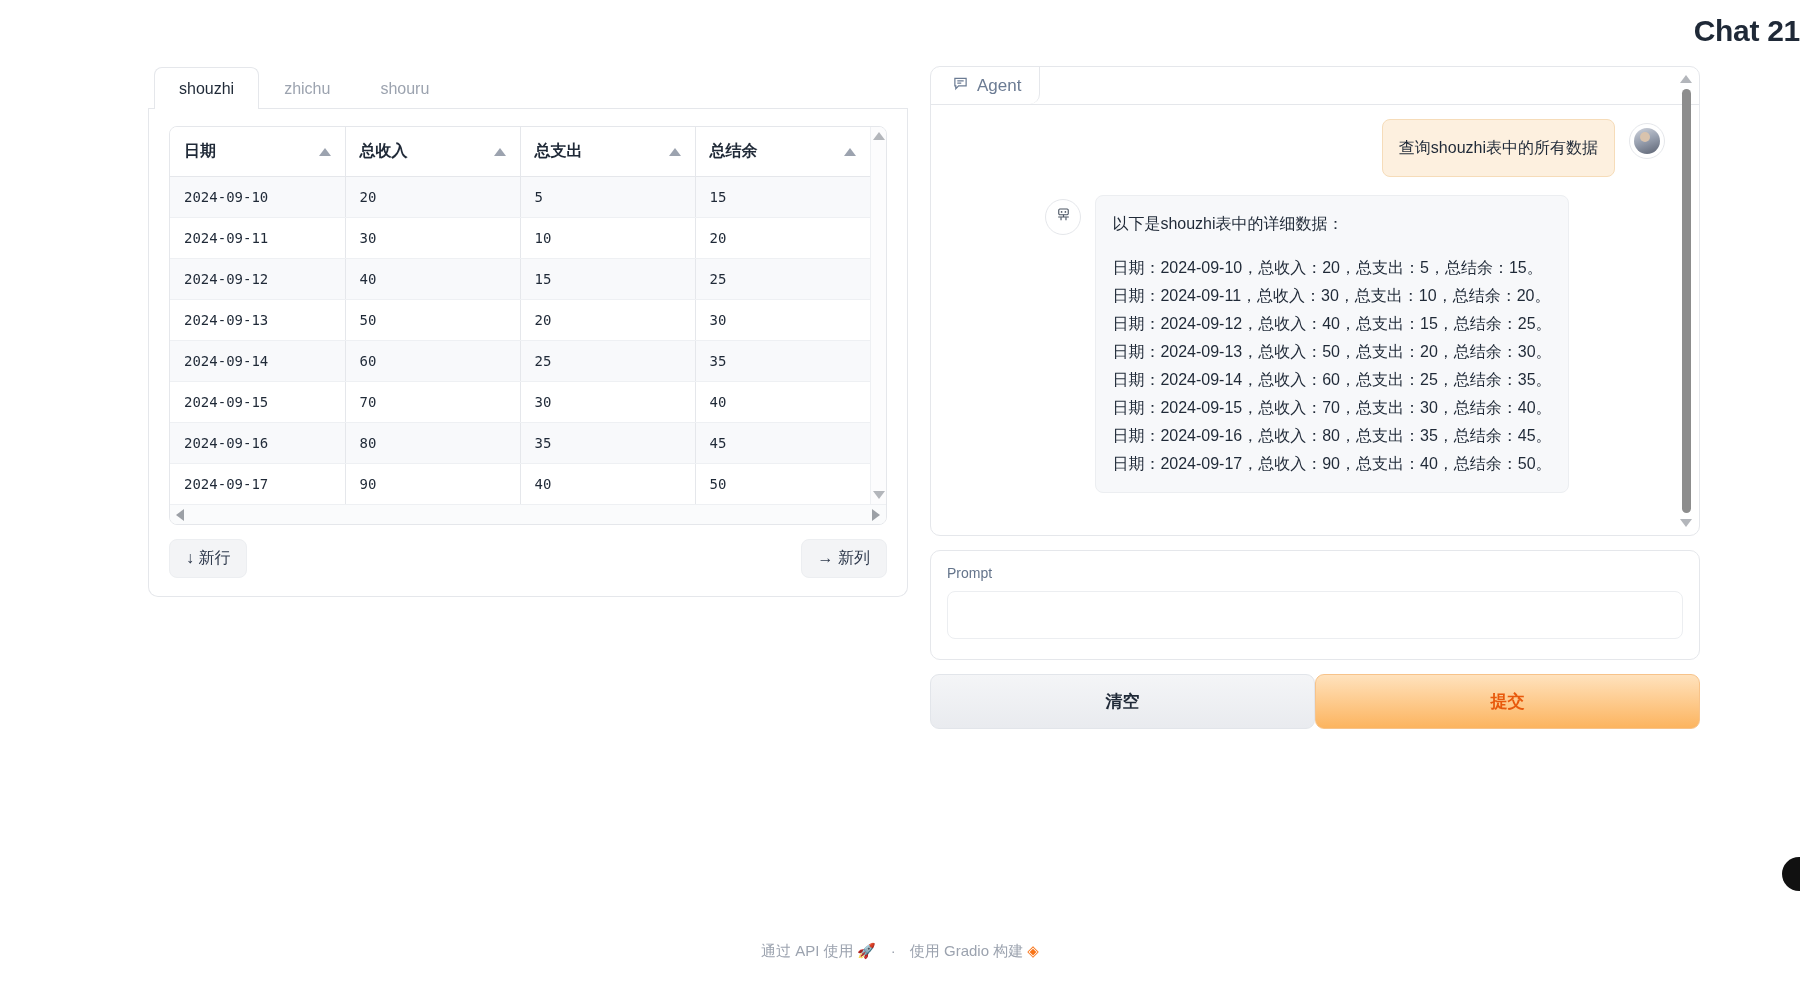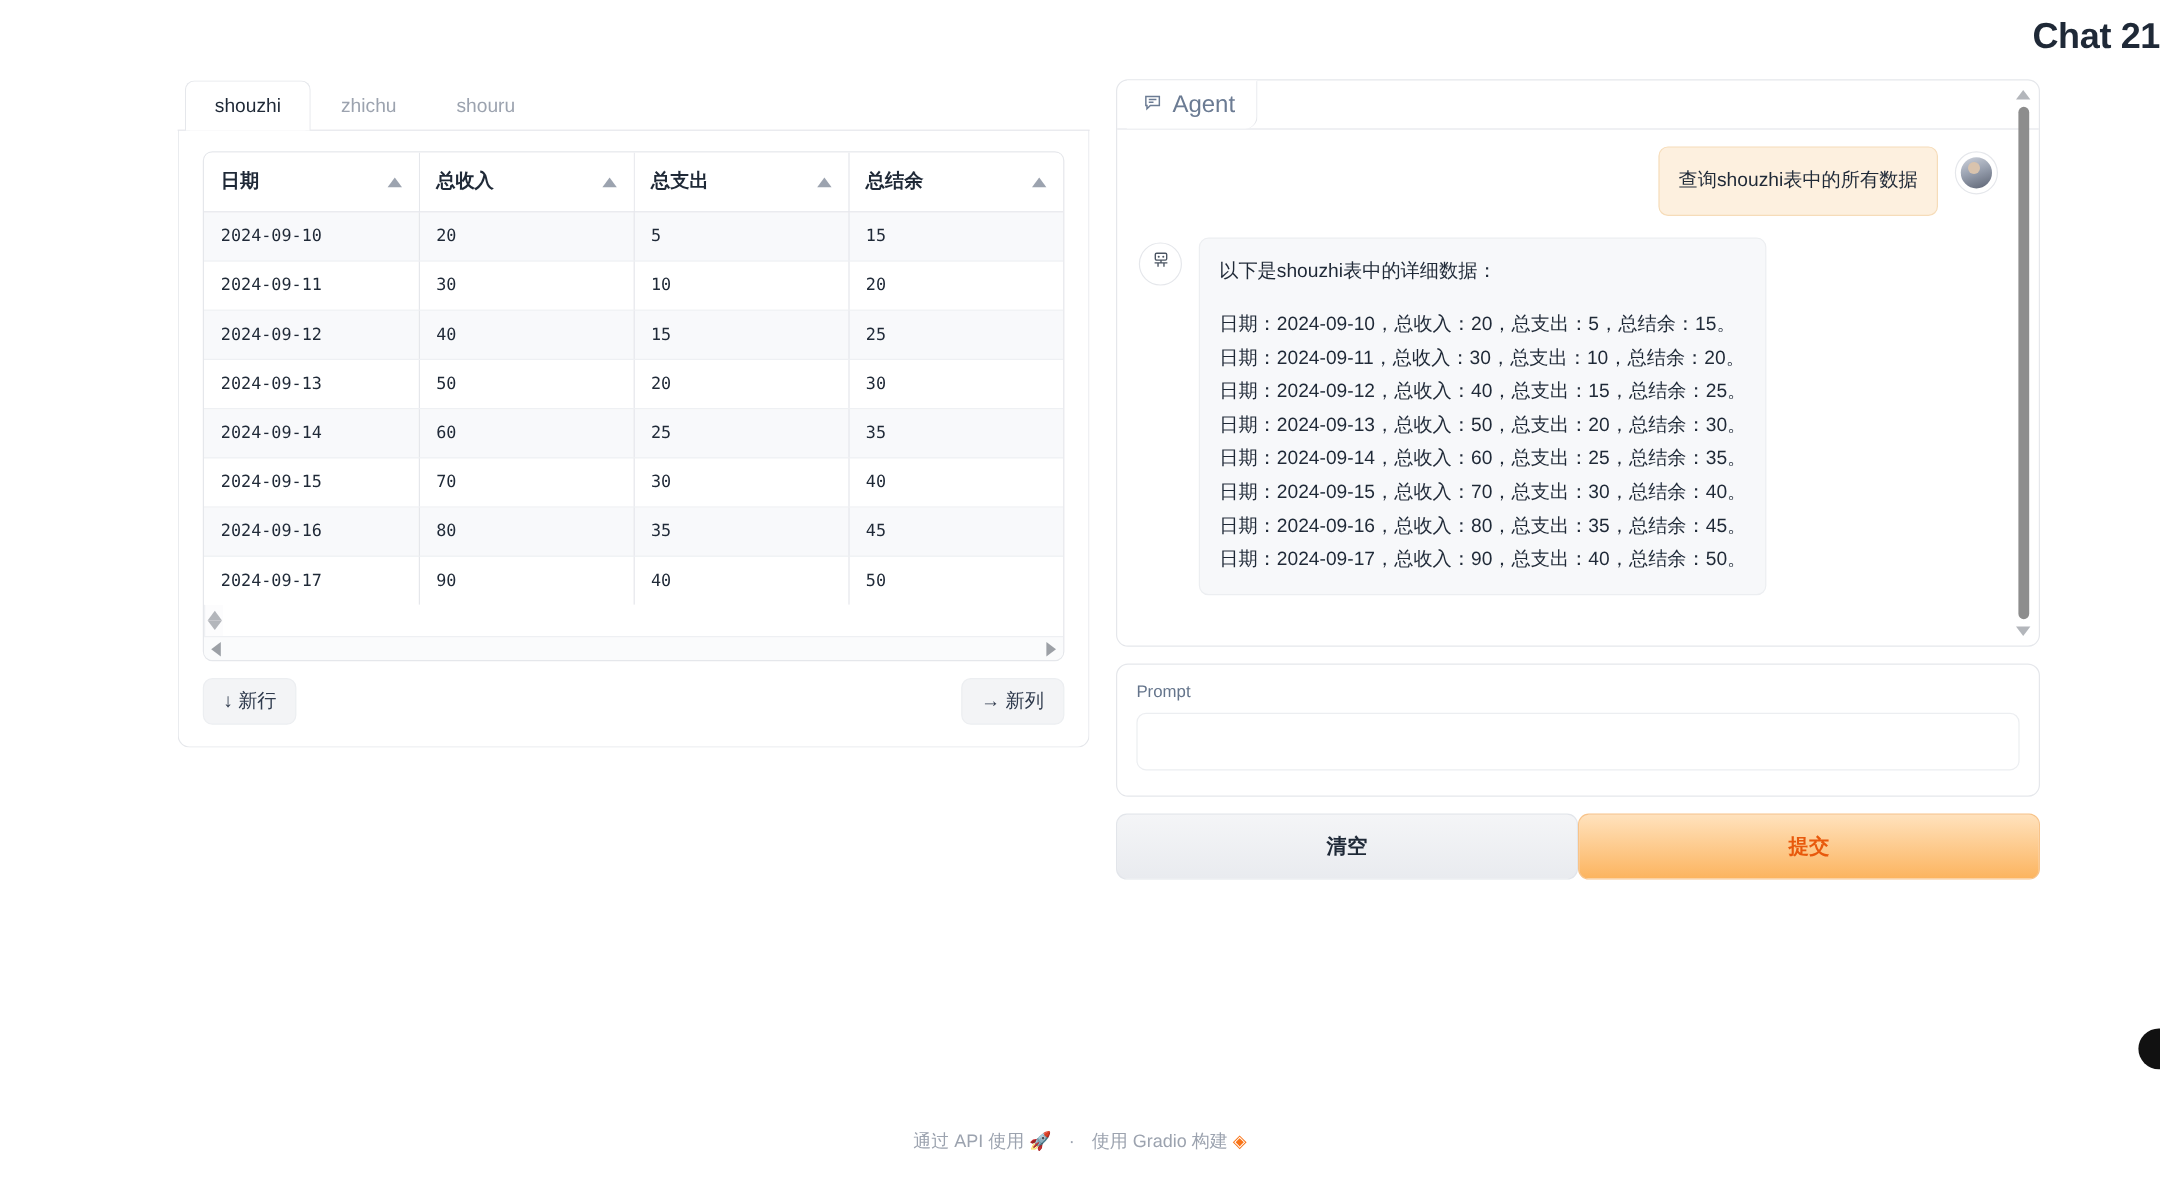--- a/index.html
+++ b/index.html
@@ -73,21 +73,21 @@
   }
 
   
   .df-shell {
     border: 1px solid #e5e7eb;
     border-radius: 8px;
     overflow: hidden;
     background: #fff;
     position: relative;
   }
-  .df-scroller { display: flex; flex-direction: column; }
+  .df-scroller { display: flex; }
   .df-table-area { flex: 1 1 auto; overflow: hidden; }
   table.df {
     width: 100%;
     border-collapse: collapse;
     font-size: 15px;
     table-layout: fixed;
   }
   table.df th {
     text-align: left;
     font-weight: bold;
@@ -190,36 +190,36 @@
     background: #ffffff;
     position: relative;
   }
   .chat-tabstrip {
     display: flex;
     border-bottom: 1px solid #e5e7eb;
     padding-left: 8px;
   }
   .chat-tab {
     display: flex; align-items: center; gap: 9px;
-    font-size: 20px; color: #6b7b93;
+    font-size: 17px; color: #6b7b93;
     padding: 9px 18px 8px 14px;
     border: 1px solid #e5e7eb;
     border-bottom: none;
     border-top: none; border-left: none;
     border-bottom-right-radius: 10px;
     background: #ffffff;
     white-space: nowrap;
   }
   .chat-body {
     position: relative;
     height: 430px;
     overflow: hidden;
     padding: 14px 34px 14px 18px;
   }
-  .msg-row { display: flex; align-items: flex-start; margin-bottom: 18px; }
+  .msg-row { display: flex; align-items: flex-start; margin-bottom: 18px; justify-content: center; }
   .msg-row.user { justify-content: flex-end; }
   .bubble {
     border-radius: 8px;
     padding: 14px 16px;
     font-size: 16px;
     line-height: 1.75;
     color: #1f2937;
     max-width: 620px;
   }
   .bubble.user { background: #fdf0df; border: 1px solid #f6dcb9; }

